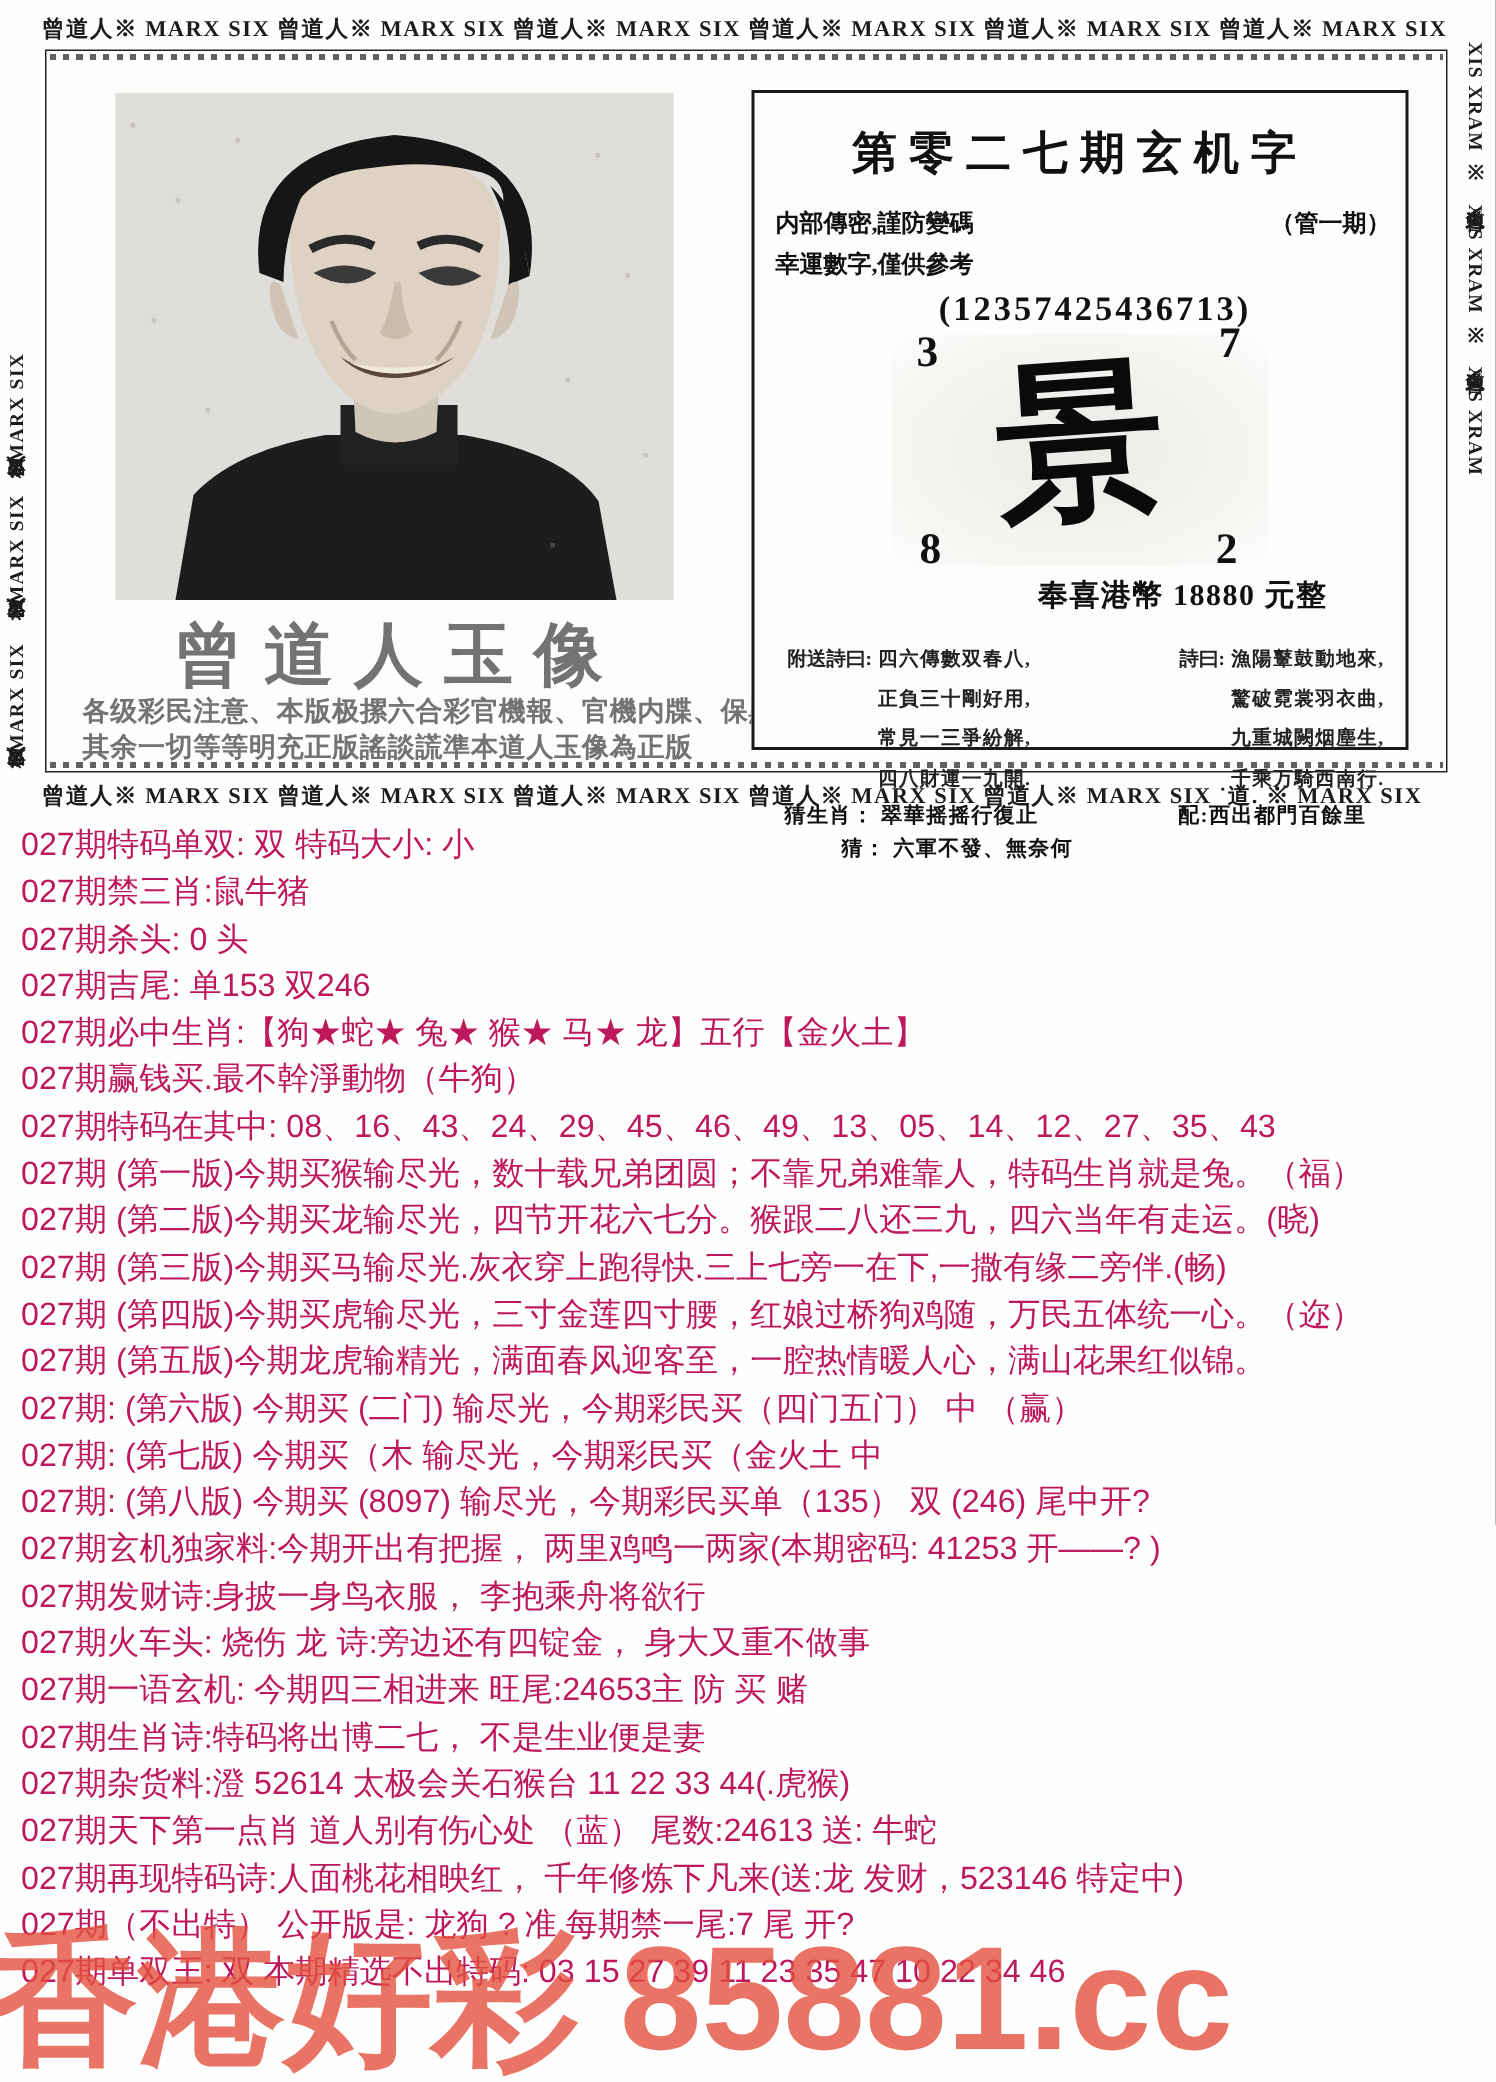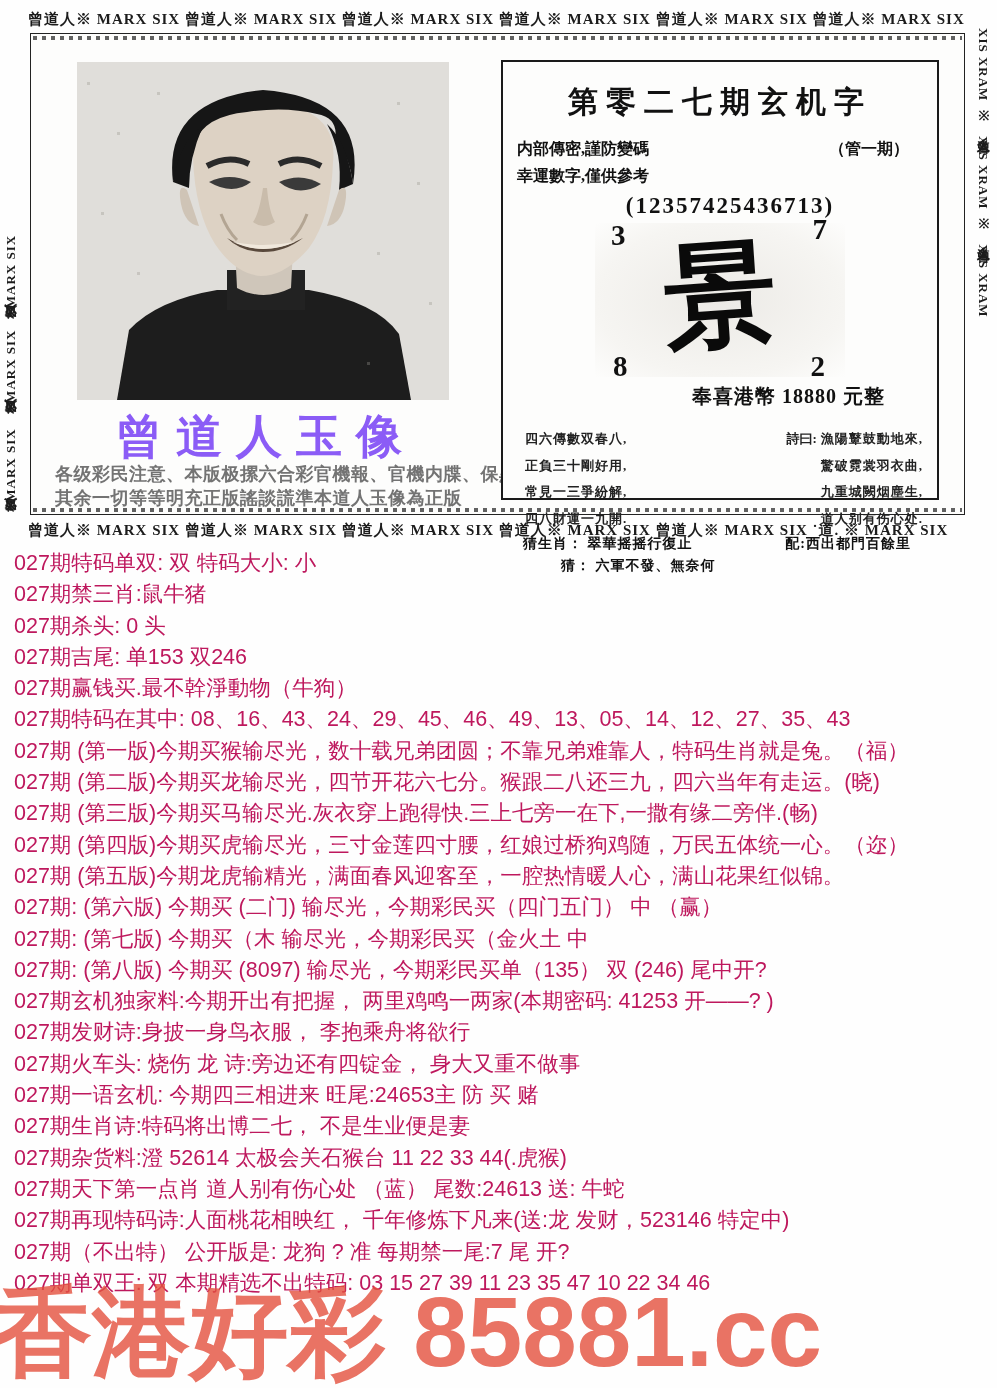--- a/index.html
+++ b/index.html
@@ -35,39 +35,39 @@
   }
   .scallop.t{top:2px;} .scallop.b{bottom:2px;}
   
   #photo{
     position:absolute;left:46px;top:28px;width:372px;height:338px;
     background:#e3e1dd;overflow:hidden;
   }
   #caption{
     position:absolute;left:10px;top:372px;width:450px;text-align:center;
     font-size:46px;font-weight:800;letter-spacing:14px;
-    font-family:"Liberation Serif",serif;color:#8b5cf6;white-space:nowrap;
+    font-family:"Liberation Serif",serif;color:#737373;white-space:nowrap;
   }
   .notice{
     position:absolute;left:24px;width:440px;font-size:18px;font-weight:700;
     color:#737373;letter-spacing:.5px;white-space:nowrap;
     font-family:"Liberation Serif",serif;
   }
   #notice1{top:428px;} #notice2{top:452px;}
   
   #mystery-box{
     position:absolute;left:470px;top:26px;width:434px;height:436px;
     border:2px solid #1a1a1a;background:#fdfdfc;
   }
   #mystery-title{
     margin-top:20px;text-align:center;font-size:30px;font-weight:800;
     letter-spacing:8px;font-family:"Liberation Serif",serif;white-space:nowrap;
   }
   .sub-row{
-    display:flex;justify-content:space-between;padding:0 28px 0 14px;
+    display:flex;justify-content:space-between;padding:0 10px 0 14px;
     margin-top:16px;font-size:16px;font-weight:700;
     font-family:"Liberation Serif",serif;
   }
   #sub2{padding:0 14px;margin-top:6px;font-size:16px;font-weight:700;
     font-family:"Liberation Serif",serif;}
   #lucky{
     text-align:center;margin-top:6px;font-size:23px;font-weight:700;
     letter-spacing:2px;font-family:"Liberation Serif",serif;margin-left:20px;
   }
   #char-area{position:relative;height:158px;margin-top:2px;}
@@ -199,34 +199,35 @@
         <span id="num-tr" class="corner-num">7</span>
         <span id="num-bl" class="corner-num">8</span>
         <span id="num-br" class="corner-num">2</span>
         <div id="mystery-char">景</div>
       </div>
 
       <div id="prize">奉喜港幣 18880 元整</div>
 
       <div id="poems">
         <div class="poem-col">
+          <div class="poem-label">附送詩曰:</div>
           <div class="poem-lines">
               <div>四六傳數双春八,</div>
               <div>正負三十剛好用,</div>
               <div>常見一三爭紛解,</div>
               <div>四八財運一九開.</div>
             </div>
         </div>
         <div class="poem-col">
           <div class="poem-label">詩曰:</div>
           <div class="poem-lines">
               <div>漁陽鼙鼓動地來,</div>
               <div>驚破霓裳羽衣曲,</div>
               <div>九重城闕烟塵生,</div>
-              <div>道人别有伤心处.</div>
+              <div>千乘万騎西南行.</div>
             </div>
         </div>
       </div>
 
       <div class="riddle-row">
         <span>猜生肖： 翠華摇摇行復止</span>
         <span>配:西出都門百餘里</span>
       </div>
       <div class="riddle-row" id="riddle2">
         <span>猜： 六軍不發、無奈何</span>
@@ -234,20 +235,21 @@
     </div>
   </div>
 
   <div class="marquee bottom">曾道人※ MARX SIX 曾道人※ MARX SIX 曾道人※ MARX SIX 曾道人※ MARX SIX 曾道人※ MARX SIX  ˙道. ※ MARX SIX</div>
 
   <div id="body-lines">
       <div class="line">027期特码单双:  双   特码大小: 小</div>
       <div class="line">027期禁三肖:鼠牛猪</div>
       <div class="line">027期杀头: 0 头</div>
       <div class="line">027期吉尾: 单153  双246</div>
+      <div class="line">027期必中生肖:【狗★蛇★ 兔★ 猴★ 马★ 龙】五行【金火土】</div>
       <div class="line">027期赢钱买.最不幹淨動物（牛狗）</div>
       <div class="line">027期特码在其中: 08、16、43、24、29、45、46、49、13、05、14、12、27、35、43</div>
       <div class="line">027期 (第一版)今期买猴输尽光，数十载兄弟团圆；不靠兄弟难靠人，特码生肖就是兔。（福）</div>
       <div class="line">027期 (第二版)今期买龙输尽光，四节开花六七分。猴跟二八还三九，四六当年有走运。(晓)</div>
       <div class="line">027期 (第三版)今期买马输尽光.灰衣穿上跑得快.三上七旁一在下,一撒有缘二旁伴.(畅)</div>
       <div class="line">027期 (第四版)今期买虎输尽光，三寸金莲四寸腰，红娘过桥狗鸡随，万民五体统一心。（迩）</div>
       <div class="line">027期 (第五版)今期龙虎输精光，满面春风迎客至，一腔热情暖人心，满山花果红似锦。</div>
       <div class="line">027期: (第六版) 今期买 (二门) 输尽光，今期彩民买（四门五门） 中 （赢）</div>
       <div class="line">027期: (第七版) 今期买（木  输尽光，今期彩民买（金火土  中</div>
       <div class="line">027期: (第八版) 今期买 (8097) 输尽光，今期彩民买单（135） 双 (246) 尾中开?</div>

